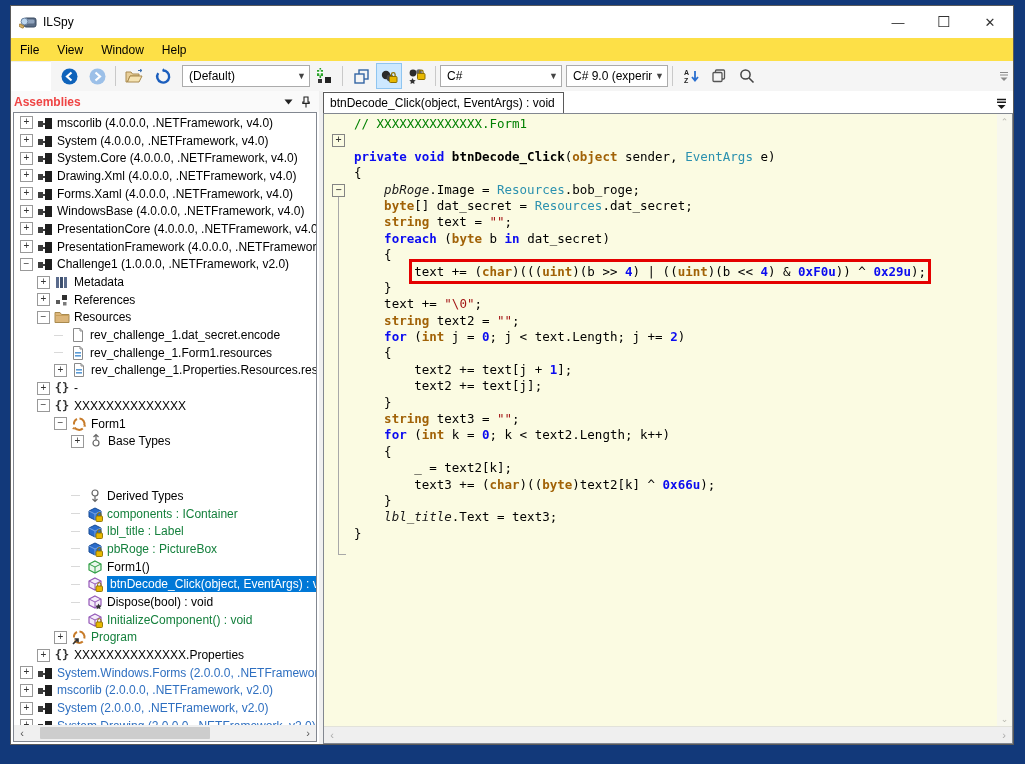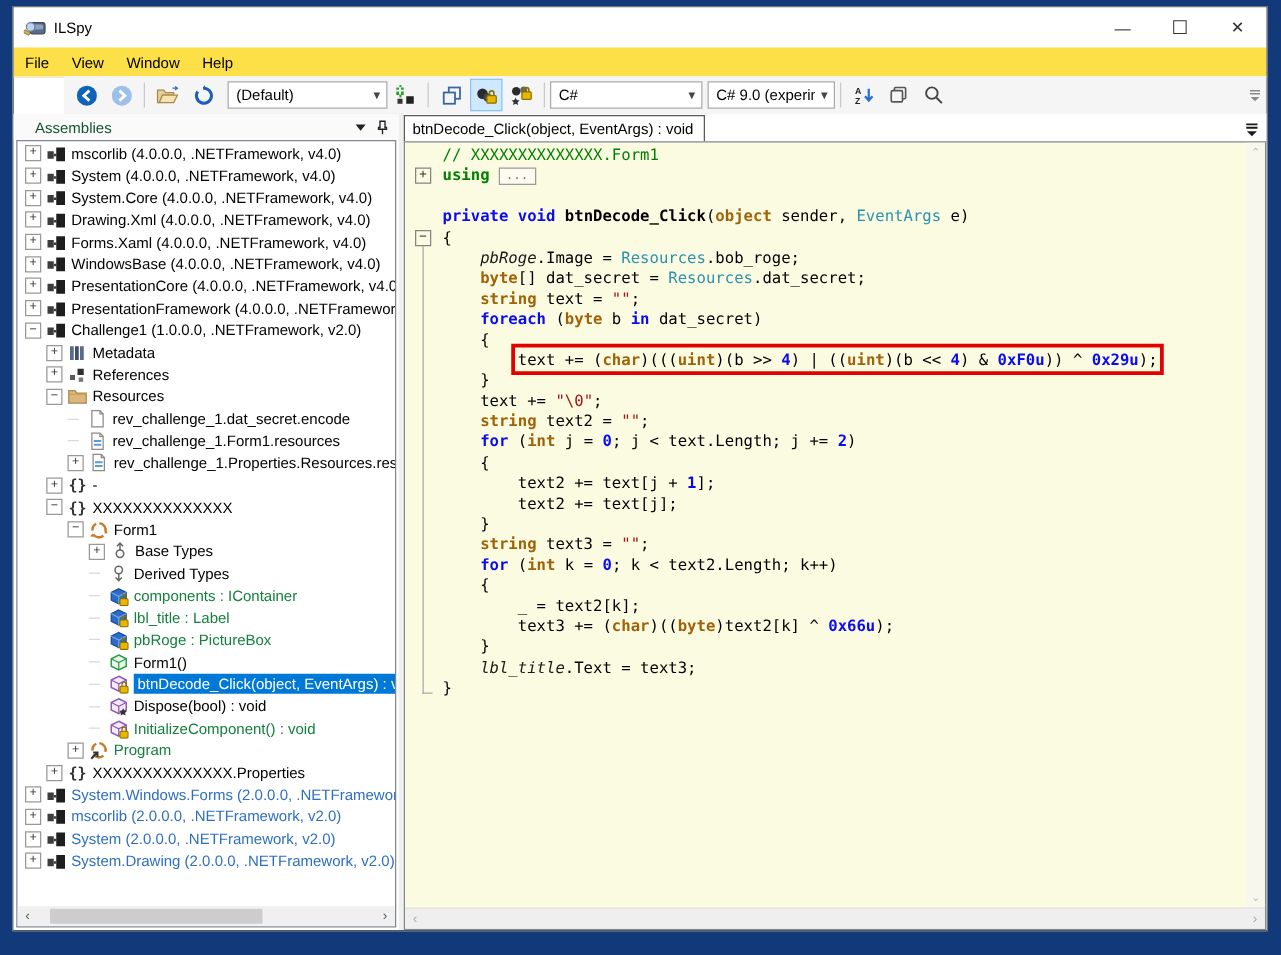--- a/index.html
+++ b/index.html
@@ -21,21 +21,21 @@
   .tsep{width:1px;height:20px;background:#c9c9c9;margin:0 4px;}
   .combo{height:22px;background:#fff;border:1px solid #ababab;display:flex;align-items:center;font-size:12px;color:#000;box-sizing:border-box;}
   .combo .ctext{padding-left:6px;flex:1;white-space:nowrap;overflow:hidden;}
   .combo .carrow{width:15px;text-align:center;font-size:9px;color:#444;flex:none;}
   .tboverflow{margin-left:auto;margin-right:4px;}
   
   .main{position:absolute;left:0;top:85px;right:0;bottom:0;background:#f0f0f0;}
   
   .assemblies{position:absolute;left:0;top:0;width:308px;bottom:0;background:#fff;}
   .asmheader{height:21px;display:flex;align-items:center;background:#fafafa;}
-  .asmtitle{font-size:12px;color:#14532d;margin-left:17px;flex:1;}
+  .asmtitle{font-size:12px;color:#ef4444;margin-left:3px;flex:1;font-weight:bold;}
   .hicon{width:18px;display:flex;justify-content:center;align-items:center;color:#222;}
   .treebox{position:absolute;left:2px;top:21px;right:2px;bottom:2px;border:1px solid #828790;background:#fff;overflow:hidden;}
   .tree{position:absolute;left:0;top:1px;right:0;bottom:16px;overflow:hidden;}
   .trow{height:17.7px;display:flex;align-items:center;white-space:nowrap;font-size:12px;}
   .exp{width:11px;height:11px;border:1px solid #999;background:#fff;color:#333;font-size:10px;line-height:9px;text-align:center;flex:none;margin-right:4px;box-sizing:content-box;}
   .leafline{width:9px;height:1px;background:#d9d9d9;flex:none;margin-right:7px;}
   .ticon{width:16px;height:16px;flex:none;margin-right:4px;display:flex;align-items:center;justify-content:center;}
   .ticon.ns{font-weight:bold;color:#333;font-size:12px;font-family:"DejaVu Sans Mono",monospace;}
   .tlabel{color:#000;}
   .tlabel.gray{color:#15803d;}
@@ -420,21 +420,21 @@
             <div class="trow" style="padding-left: 57px;">
               <span class="exp">+</span>
               <span class="ticon">
                 <svg width="16" height="16" viewBox="0 0 16 16">
                   <circle cx="8" cy="10" r="3" fill="none" stroke="#666" stroke-width="1.2"></circle>
                   <path d="M8 7 V2 M5.5 4 L8 1.5 L10.5 4" stroke="#666" stroke-width="1.2" fill="none"></path>
                 </svg>
               </span>
               <span class="tlabel">Base Types</span>
             </div>
-            <div class="trow" style="padding-left: 57px;">
+            <div class="trow" style="padding-left: 57px; margin-top: 37px;">
               <span class="leafline"></span>
               <span class="ticon">
                 <svg width="16" height="16" viewBox="0 0 16 16">
                   <circle cx="8" cy="5" r="3" fill="none" stroke="#666" stroke-width="1.2"></circle>
                   <path d="M8 8 v5 M5.5 11 L8 13.5 L10.5 11" stroke="#666" stroke-width="1.2" fill="none"></path>
                 </svg>
               </span>
               <span class="tlabel">Derived Types</span>
             </div>
             <div class="trow" style="padding-left: 57px;">
@@ -598,21 +598,20 @@
         <span class="taboverflow">
           <svg width="11" height="12" viewBox="0 0 11 12">
               <path d="M1 1.5 h9 M1 4.2 h9" stroke="#1a1a1a" stroke-width="1.5"></path>
               <path d="M1.5 7 h8 L5.5 11z" fill="#1a1a1a"></path>
             </svg>
         </span>
       </div>
       <div class="codebox">
         <div class="code">
             <div class="cl"><span class="tok-c">// XXXXXXXXXXXXXX.Form1</span></div>
-            <div class="cl"><span class="tok-u">using</span><span class="tok-box">...</span></div>
             <div class="cl"></div>
             <div class="cl"><span class="tok-k">private</span><span class="tok-p"> </span><span class="tok-k">void</span><span class="tok-p"> </span><span class="tok-m">btnDecode_Click</span><span class="tok-p">(</span><span class="tok-t">object</span><span class="tok-p"> sender, </span><span class="tok-y">EventArgs</span><span class="tok-p"> e)</span></div>
             <div class="cl"><span class="tok-p">{</span></div>
             <div class="cl"><span class="tok-p">    </span><span class="tok-f">pbRoge</span><span class="tok-p">.Image = </span><span class="tok-y">Resources</span><span class="tok-p">.bob_roge;</span></div>
             <div class="cl"><span class="tok-p">    </span><span class="tok-t">byte</span><span class="tok-p">[] dat_secret = </span><span class="tok-y">Resources</span><span class="tok-p">.dat_secret;</span></div>
             <div class="cl"><span class="tok-p">    </span><span class="tok-t">string</span><span class="tok-p"> text = </span><span class="tok-s">""</span><span class="tok-p">;</span></div>
             <div class="cl"><span class="tok-p">    </span><span class="tok-k">foreach</span><span class="tok-p"> (</span><span class="tok-t">byte</span><span class="tok-p"> b </span><span class="tok-k">in</span><span class="tok-p"> dat_secret)</span></div>
             <div class="cl"><span class="tok-p">    </span><span class="tok-p">{</span></div>
             <div class="cl"><span class="tok-p">        </span><span class="redbox"><span class="tok-p">text += (</span><span class="tok-t">char</span><span class="tok-p">)(((</span><span class="tok-t">uint</span><span class="tok-p">)(b &gt;&gt; </span><span class="tok-n">4</span><span class="tok-p">) | ((</span><span class="tok-t">uint</span><span class="tok-p">)(b &lt;&lt; </span><span class="tok-n">4</span><span class="tok-p">) &amp; </span><span class="tok-n">0xF0u</span><span class="tok-p">)) ^ </span><span class="tok-n">0x29u</span><span class="tok-p">);</span></span></div>
             <div class="cl"><span class="tok-p">    </span><span class="tok-p">}</span></div>

